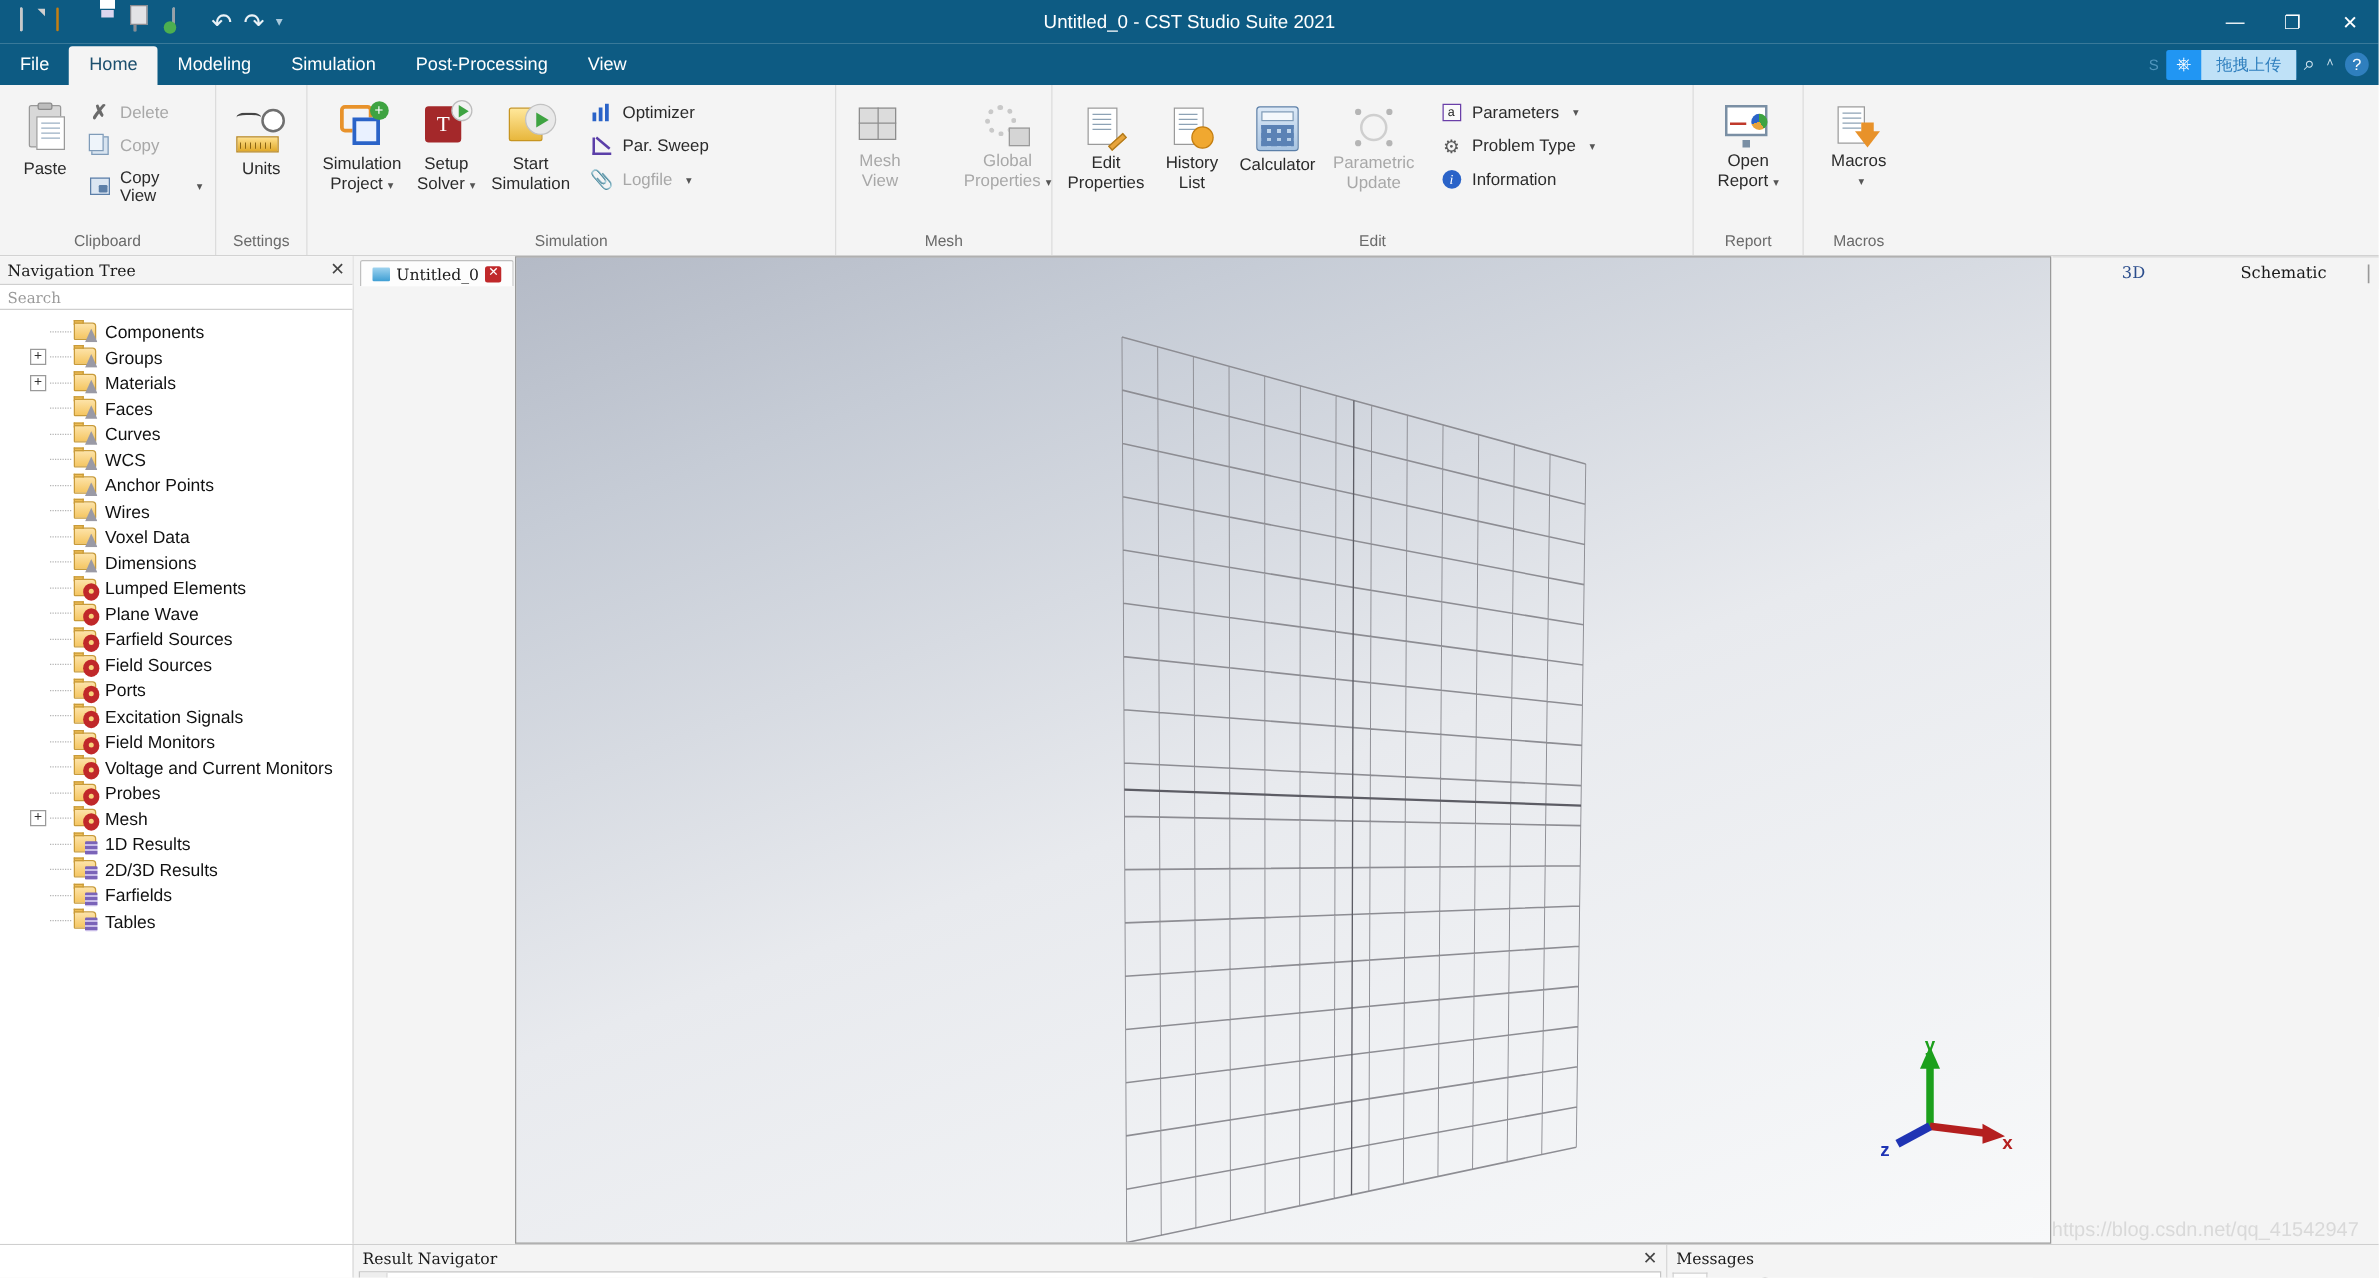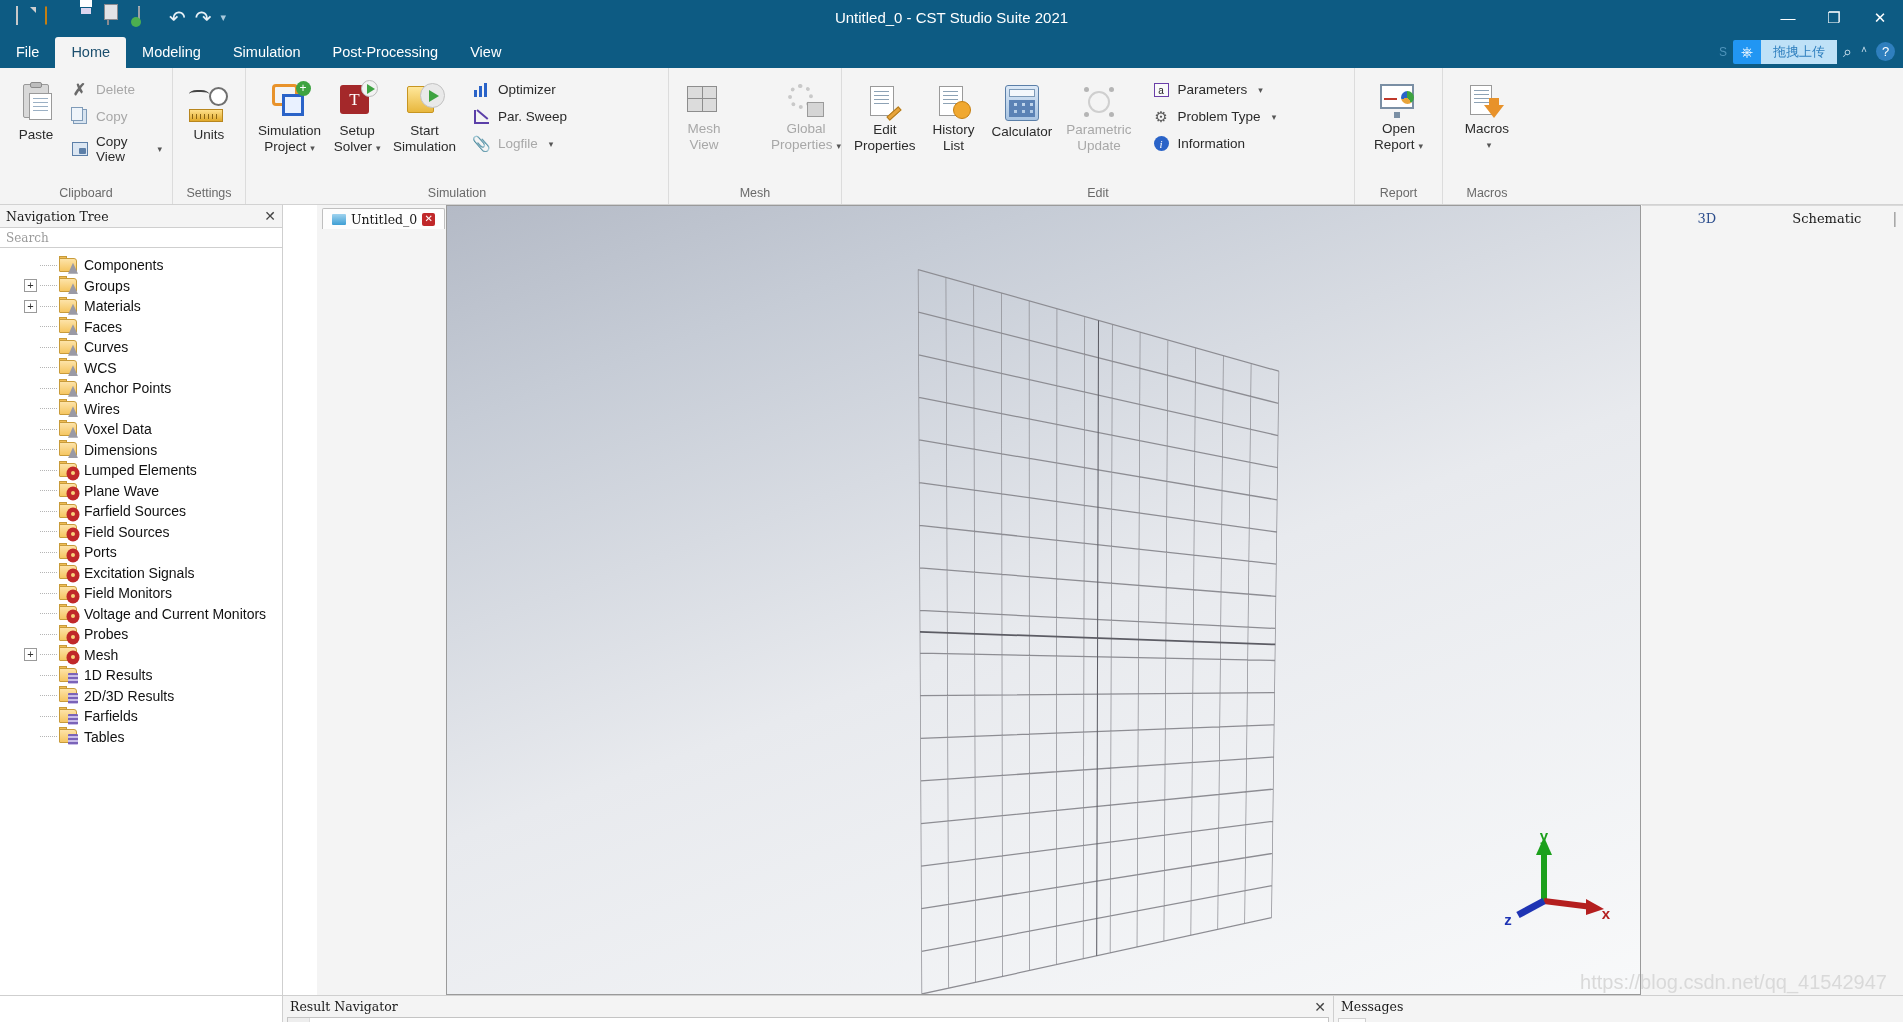--- a/index.html
+++ b/index.html
@@ -123,21 +123,21 @@
   .g-opt{width:15px;height:14px;position:relative;}
   .g-opt span{position:absolute;bottom:0;width:3px;background:#2a63c8;}
   .g-sweep{width:15px;height:14px;border-left:2px solid #5b3fa8;border-bottom:2px solid #5b3fa8;position:relative;}
   .g-sweep:after{content:"";position:absolute;left:1px;top:-1px;width:14px;height:2px;background:#5b3fa8;transform:rotate(40deg);transform-origin:left;}
   .g-clip{color:#9a9a9a;font-size:15px;}
   .g-a{width:15px;height:14px;border:1px solid #6a3fa8;position:relative;font-size:10px;text-align:center;line-height:13px;color:#222;background:#fafafa;}
   .g-gear{color:#5a5a5a;font-size:15px;}
   .g-info{width:15px;height:15px;border-radius:50%;background:#2a63c8;color:#fff;font-size:11px;font-style:italic;
           display:flex;align-items:center;justify-content:center;font-family:"Liberation Serif",serif;}
   
-  #main { display:flex; height:calc(1022px - 35px - 33px - 137px - 27px);gap:34px; }
+  #main { display:flex; height:calc(1022px - 35px - 33px - 137px - 27px); }
   
   #navpanel { width:283px; background:#ffffff; border-right:1px solid #cfcfcf; display:flex; flex-direction:column; }
   #navheader { height:22px; display:flex; align-items:center; justify-content:space-between;
                padding:0 6px 0 6px; font-family:"DejaVu Serif",serif; font-size:12.5px; color:#1a1a1a;
                background:#f4f4f4; }
   .close-x { color:#444; font-size:14px; line-height:14px; }
   #navsearch { height:21px; border:1px solid #cfcfcf; border-left:none; border-right:none;
                display:flex; align-items:center; padding-left:6px;
                font-family:"DejaVu Serif",serif; font-size:12px; color:#9a9a9a; background:#fff; }
   #navtree { flex:1; overflow:hidden; padding-top:7px; position:relative; }
@@ -181,21 +181,21 @@
   .rn-body { flex:1; margin:0 4px; background:#fff; border:1px solid #c4c4c4; display:flex; flex-direction:column; }
   .rn-headerrow { display:flex; align-items:center; height:25px; border-bottom:1px solid #e2e2e2;}
   .rn-gutter { width:22px; height:100%; background:#eeeeee; border-right:1px solid #dcdcdc;
                display:flex;align-items:center;justify-content:center; flex:0 0 22px;}
   #messages { flex:1; display:flex; flex-direction:column; background:#f4f4f4; }
   .msg-toolbar { height:25px; display:flex; align-items:center; gap:2px; padding-left:4px; }
   .mbtn { width:28px;height:23px; display:flex;align-items:center;justify-content:center; }
   .mbtn.sel { background:#fdfdfd; border:1px solid #cfcfcf; border-bottom:none; }
   .circ { width:16px;height:16px;border-radius:50%; display:flex;align-items:center;justify-content:center;
           font-size:11px; color:#fff; }
-  #watermark { position:absolute; right:16px; bottom:28px; color:#d9d9d9; font-size:20px;
+  #watermark { position:absolute; right:16px; bottom:28px; color:#d9d9d9; font-size:16px;
                pointer-events:none; font-family:"Liberation Sans",sans-serif; }
 </style>
 </head>
 <body>
 
 <div id="titlebar">
   <div id="qat">
     <span class="qat-ico"><span class="doc-ico"></span></span>
     <span class="qat-ico"><span class="folder-ico"></span></span>
     <span class="qat-ico"><span class="save-ico"></span></span>

